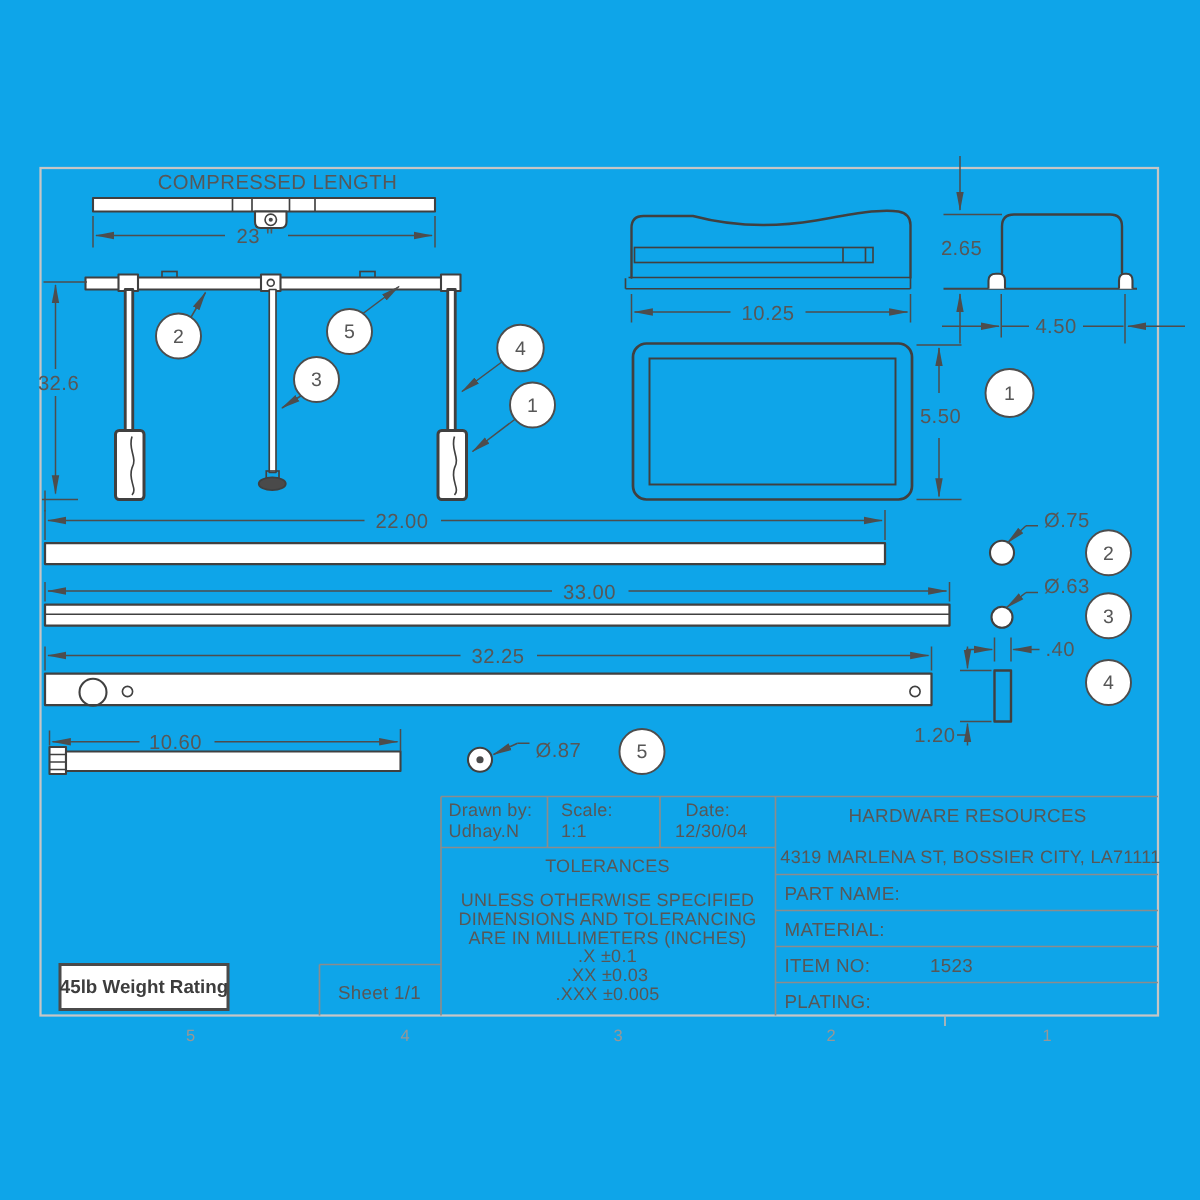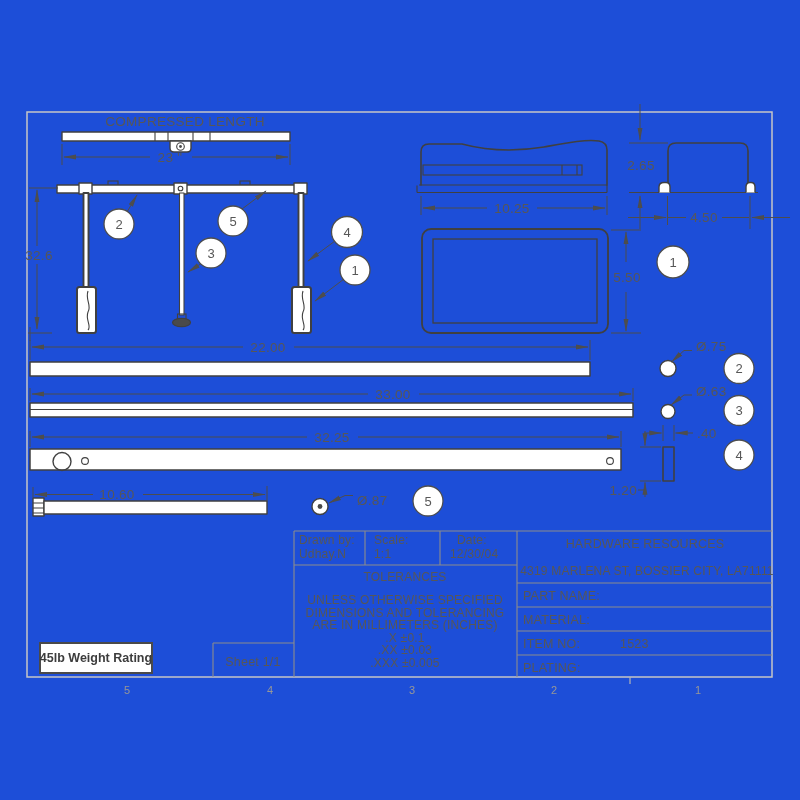--- a/index.html
+++ b/index.html
@@ -1,16 +1,16 @@
 <!DOCTYPE html>
 <html><head>
 <meta charset="utf-8">
 <style>
   html,body{margin:0;padding:0;background:#ffffff;}
-  #stage{position:relative;width:800px;height:800px;background:#1d4ed8;overflow:hidden;}
+  #stage{position:relative;width:800px;height:800px;background:#0ea5e9;overflow:hidden;}
   svg{position:absolute;left:0;top:0;}
   text{font-family:"Liberation Sans",sans-serif;fill:#575757;}
   .lbl{font-size:13.5px;letter-spacing:.3px;}
   .bal{font-size:13px;}
   .tb{font-size:12px;letter-spacing:.2px;}
   .tb2{font-size:12.5px;letter-spacing:.2px;}
   .zone{font-size:11px;fill:#979797;}
   .p{stroke:#404040;fill:none;stroke-width:1.6;stroke-linejoin:round;stroke-linecap:round;}
   .pw{stroke:#404040;fill:#ffffff;stroke-width:1.4;stroke-linejoin:round;}
   .thin{stroke:#404040;fill:none;stroke-width:1.1;}

